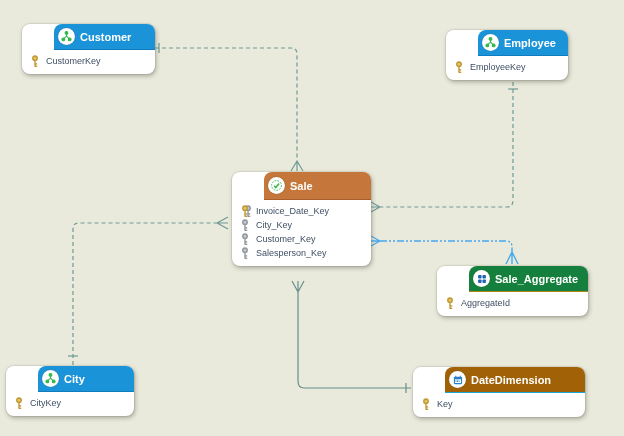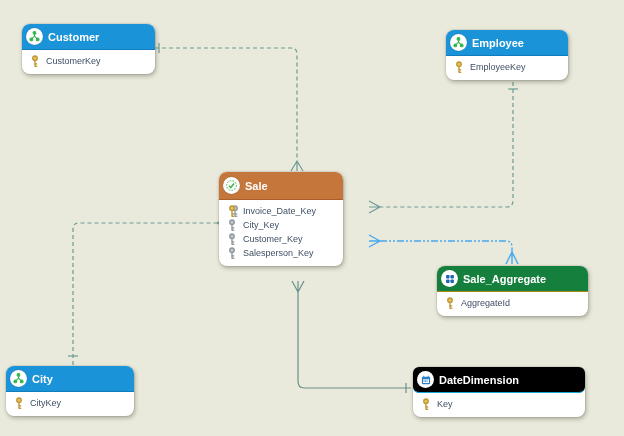--- a/index.html
+++ b/index.html
@@ -14,26 +14,26 @@
 
   .table{
     position:absolute;
     background:#ffffff;
     border-radius:8px;
     box-shadow:1px 2px 4px rgba(90,90,70,.45), 0 0 0 1px rgba(150,150,130,.18);
   }
   .thead{
     height:25px;border-radius:8px 8px 0 0;
     display:flex;align-items:center;gap:5px;padding:0 6px 0 4px;
-    color:#fff;font-size:11px;font-weight:bold;
+    color:#fff;font-size:11px;font-weight:bold;margin-left:32px;
   }
   .thead.blue{background:#1b93d8;border-bottom:1px solid #0f7cbd;}
   .thead.orange{background:#c4763b;border-bottom:1px solid #a95f2b;height:27px;}
   .thead.gold{background:#15803d;border-bottom:1px solid #ab8b17;}
-  .thead.cyan{background:#000000;border-bottom:1px solid #17a8d8;border-radius:6px;}
+  .thead.cyan{background:#a16207;border-bottom:1px solid #17a8d8;}
   .hicon{
     width:17px;height:17px;border-radius:50%;background:#fff;
     display:flex;align-items:center;justify-content:center;flex:0 0 auto;
     box-shadow:0 0 1px rgba(0,0,0,.4);
   }
   .tbody{padding:4px 6px 6px 8px;}
   .trow{height:14px;display:flex;align-items:center;gap:6px;
         font-size:9px;color:#3f4f63;white-space:nowrap;}
   .keywrap{position:relative;width:10px;height:13px;flex:0 0 auto;}
   .keywrap svg{position:absolute;left:0;top:0;}
@@ -136,21 +136,21 @@
               <line x1="5" y1="5.8" x2="5" y2="12.6"></line>
               <line x1="5" y1="9.6" x2="7.4" y2="9.6"></line>
               <line x1="5" y1="12.2" x2="7.4" y2="12.2"></line>
             </svg>
         </span>
         <span>EmployeeKey</span>
       </div>
     </div>
   </div>
 
-  <div class="table" style="left:219px;top:172px;width:124px;">
+  <div class="table" style="left:232px;top:172px;width:139px;">
     <div class="thead orange">
       <span class="hicon">
         <svg width="13" height="13" viewBox="0 0 16 16">
             <circle cx="8" cy="8" r="6" fill="none" stroke="#3cb54a" stroke-width="1.2" stroke-dasharray="2 1.6"></circle>
             <path d="M5 8.2 l2.1 2.3 L11.2 5.6" fill="none" stroke="#3cb54a" stroke-width="1.8"></path>
           </svg>
       </span>
       <span>Sale</span>
     </div>
     <div class="tbody">

